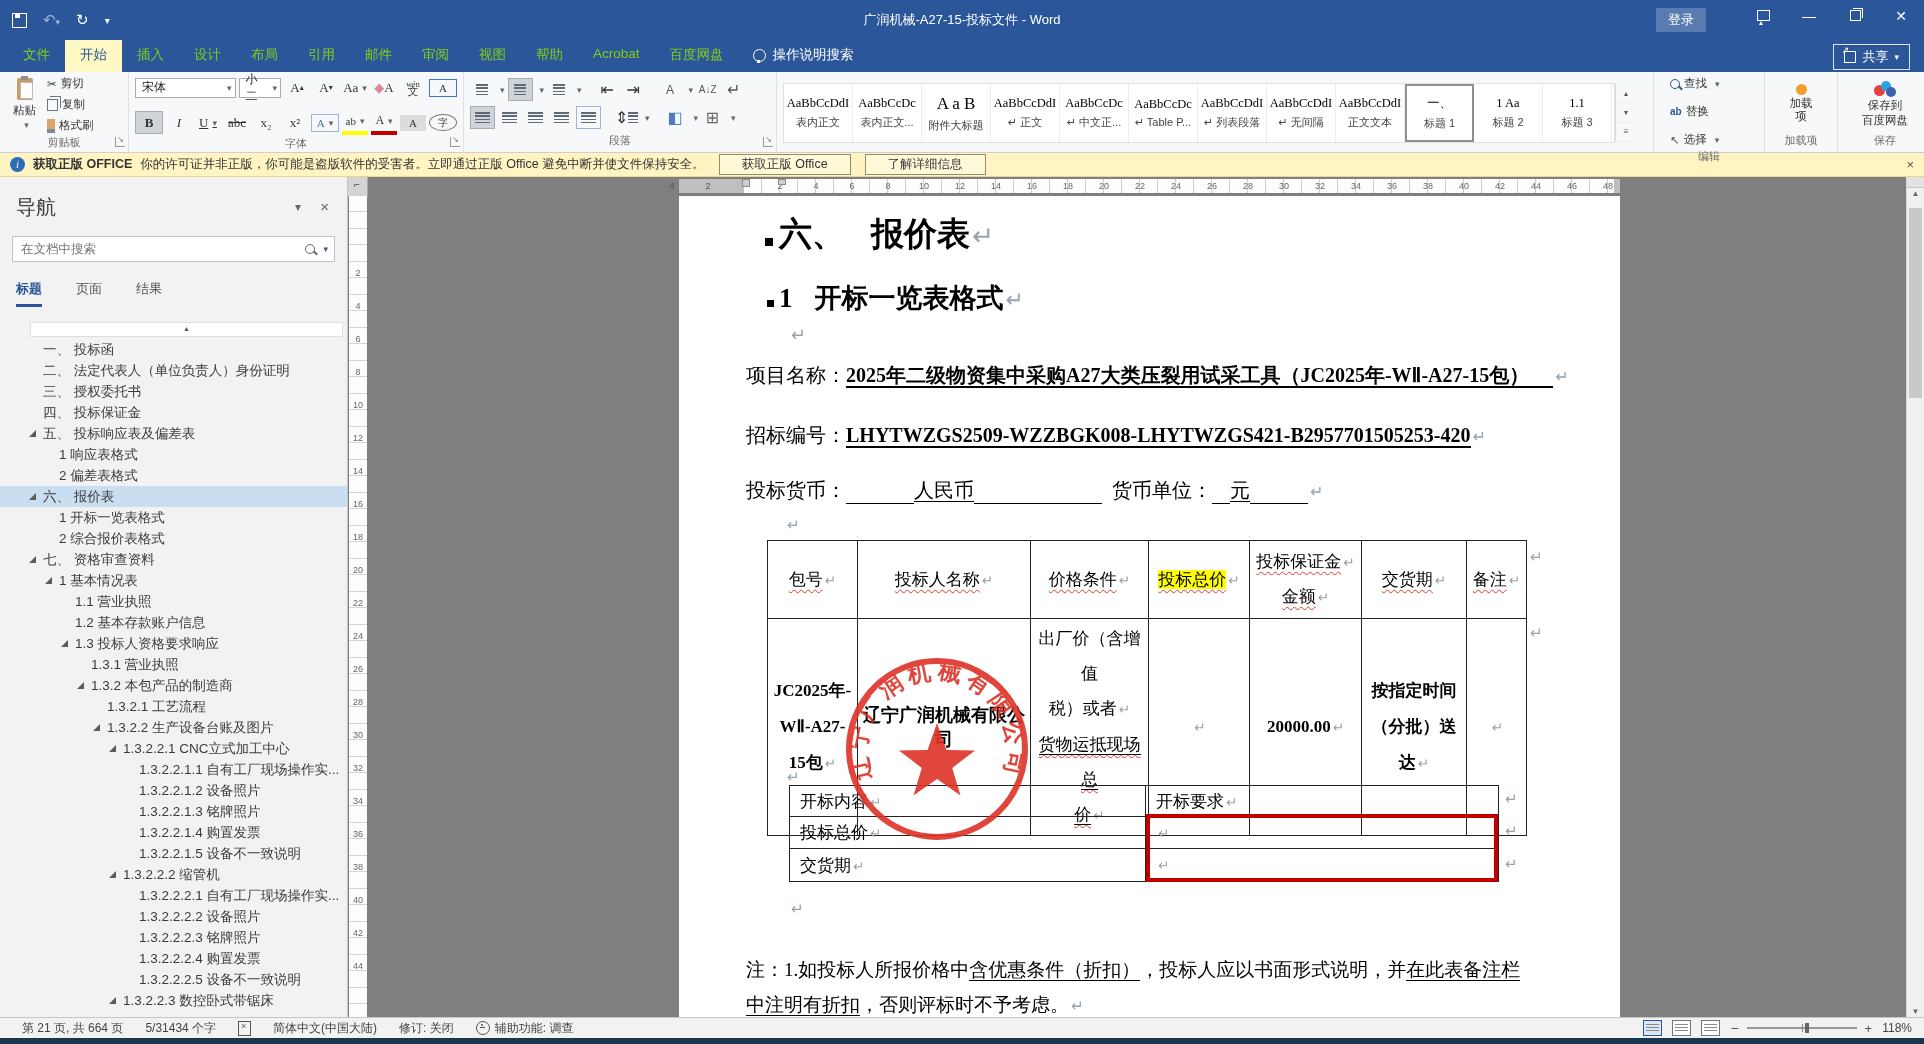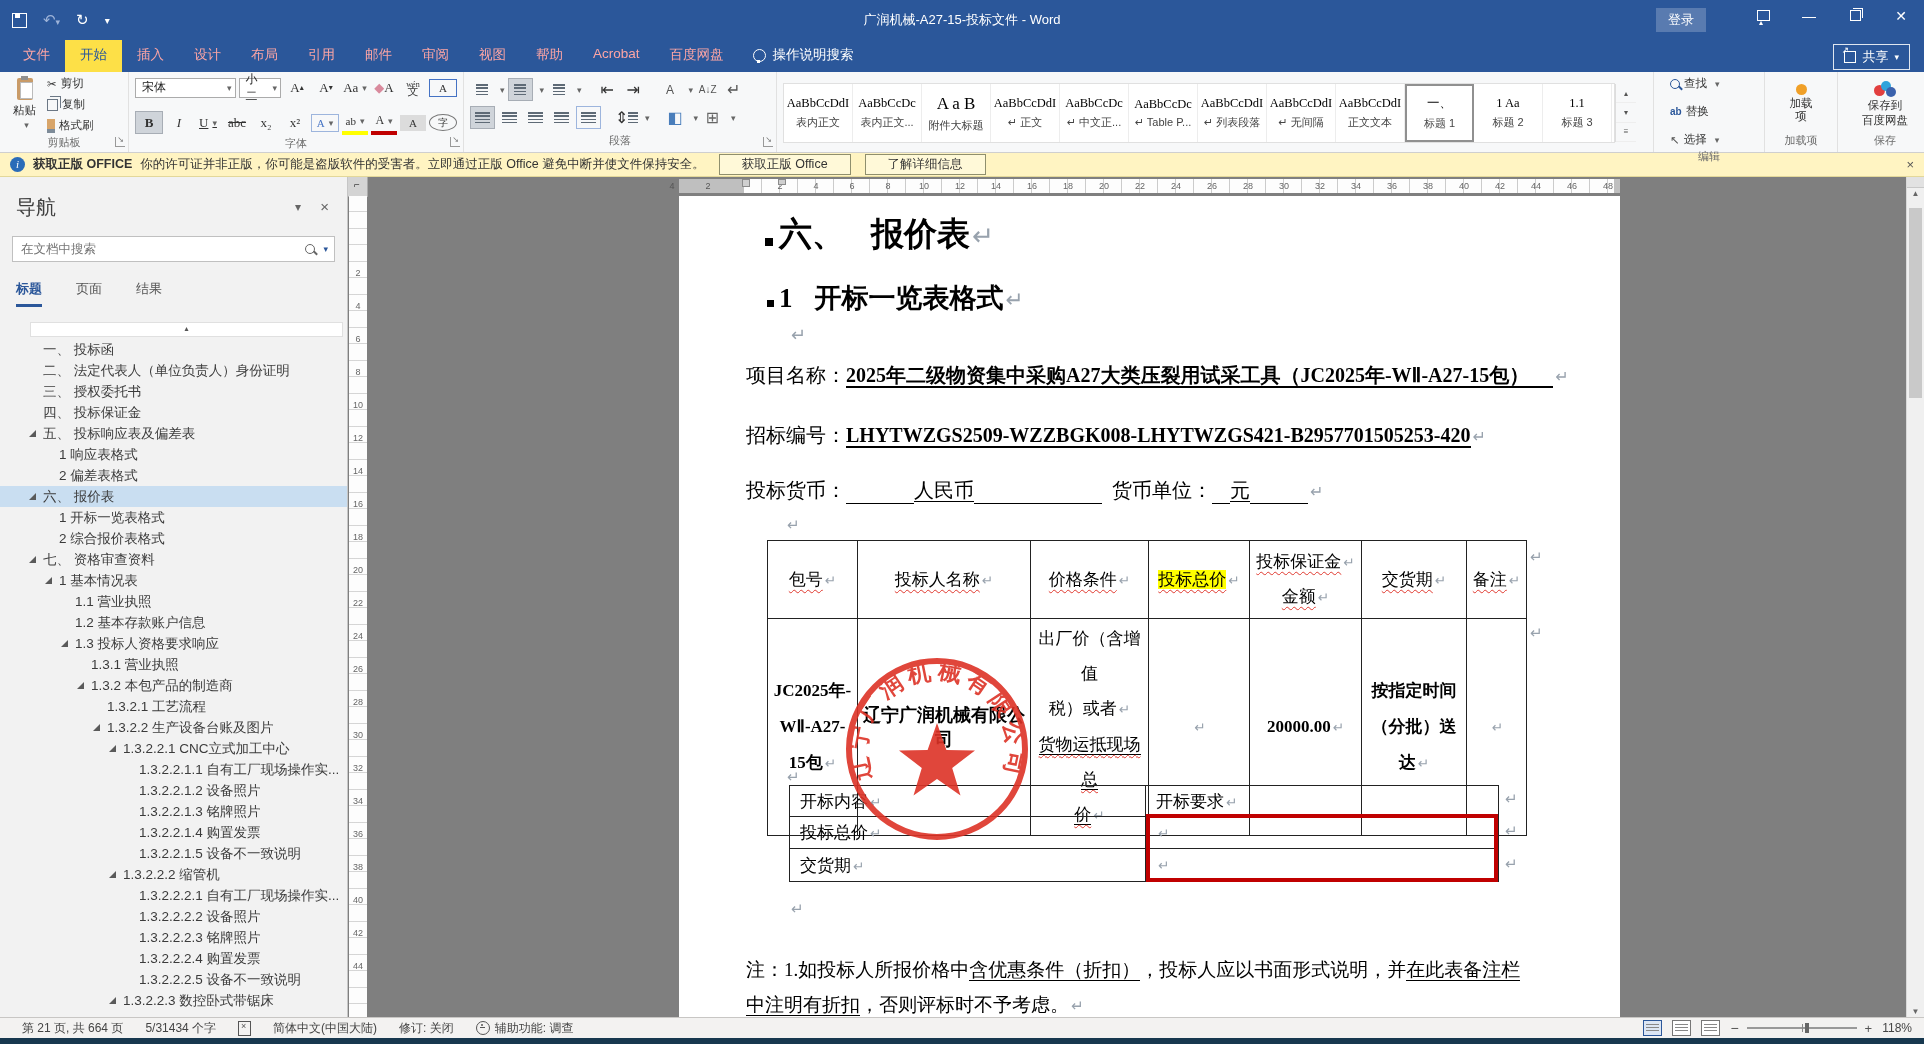--- a/index.html
+++ b/index.html
@@ -14,22 +14,22 @@
   .title-text{position:absolute;left:50%;top:0;transform:translateX(-50%);line-height:40px;font-size:13px;white-space:nowrap}
   .winbtns{position:absolute;right:0;top:0;height:32px;display:flex;align-items:flex-end}
   .signin{background:rgba(255,255,255,.22);padding:3px 12px;font-size:13px;margin-right:34px}
   .wbtn{width:46px;text-align:center;font-size:14px;line-height:32px}
   .restore-ic{display:inline-block;width:9px;height:9px;border:1px solid #fff;position:relative}
   .restore-ic:before{content:"";position:absolute;left:2px;top:-3px;width:9px;height:9px;border:1px solid #fff;border-bottom:none;border-left:none}
   .ribbonopt-ic{display:inline-block;width:11px;height:9px;border:1px solid #fff;position:relative}
   .ribbonopt-ic:before{content:"▴";position:absolute;left:1.5px;top:-4px;font-size:8px}
   
   .tabrow{position:absolute;top:40px;left:0;right:0;height:32px;background:#2b579a;display:flex;align-items:flex-end;padding-left:8px;z-index:49}
-  .rtab{color:#fca5a5;font-size:13.5px;padding:7px 15px 8px;white-space:nowrap}
-  .rtab.active{background:#fde047;color:#2b579a}
+  .rtab{color:#84cc16;font-size:13.5px;padding:7px 15px 8px;white-space:nowrap}
+  .rtab.active{background:#fef9c3;color:#2b579a}
   .assist{display:flex;align-items:center;gap:7px;color:#fff;font-size:13.5px;padding:7px 14px 8px}
   .bulb{width:11px;height:11px;border:1.5px solid #fff;border-radius:50%;position:relative}
   .bulb:after{content:"";position:absolute;left:3px;top:10px;width:3px;height:3px;background:#fff}
   .sharebtn{position:absolute;right:14px;top:4px;border:1px solid rgba(255,255,255,.85);color:#fff;font-size:13px;
             padding:3px 10px;display:flex;align-items:center;gap:6px}
   .share-ic{display:inline-block;width:10px;height:10px;border:1px solid #fff;position:relative}
   .share-ic:before{content:"↗";position:absolute;left:-4px;top:-7px;font-size:9px}
   
   .ribbon{position:absolute;top:72px;left:0;right:0;height:80px;background:#f7f8f9;border-bottom:1px solid #cfcfcf;display:flex;z-index:48}
   .rgroup{position:relative;border-right:1px solid #e1e1e1;display:flex;flex-direction:column;flex-shrink:0}

